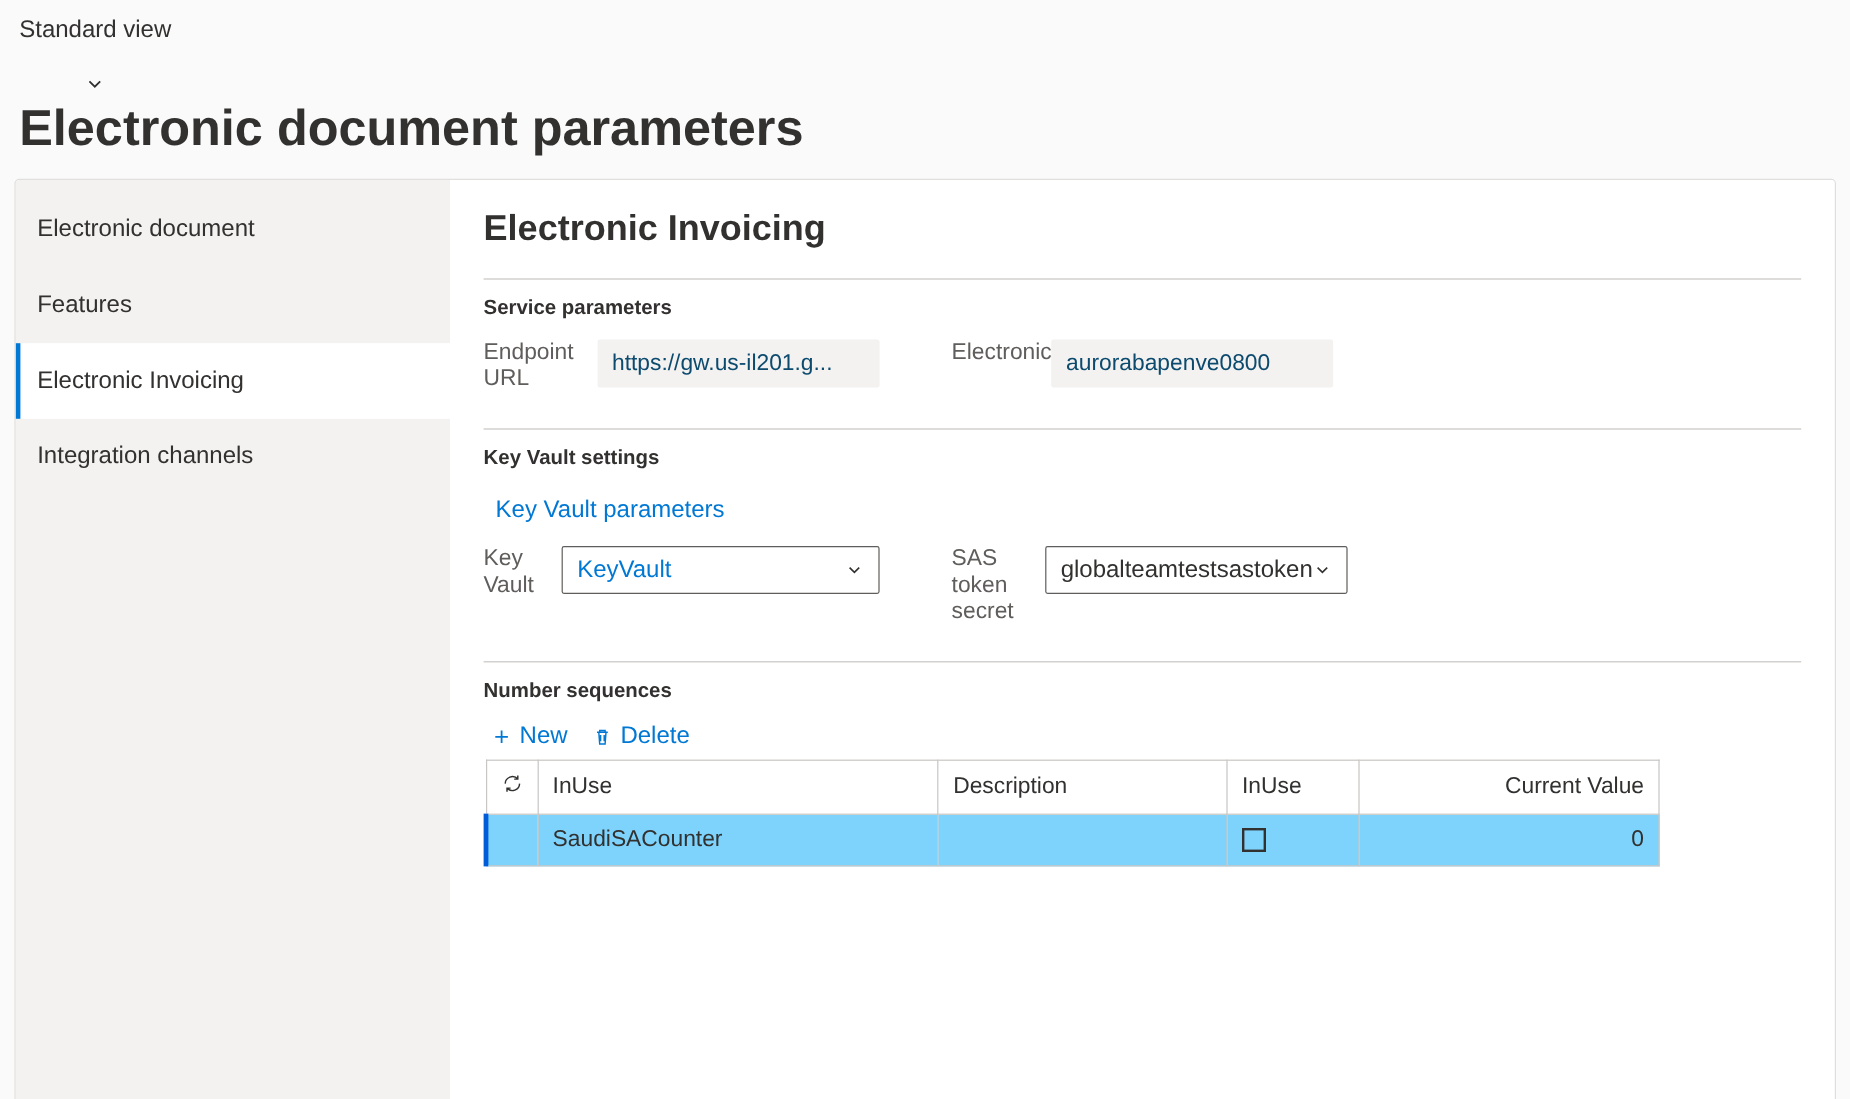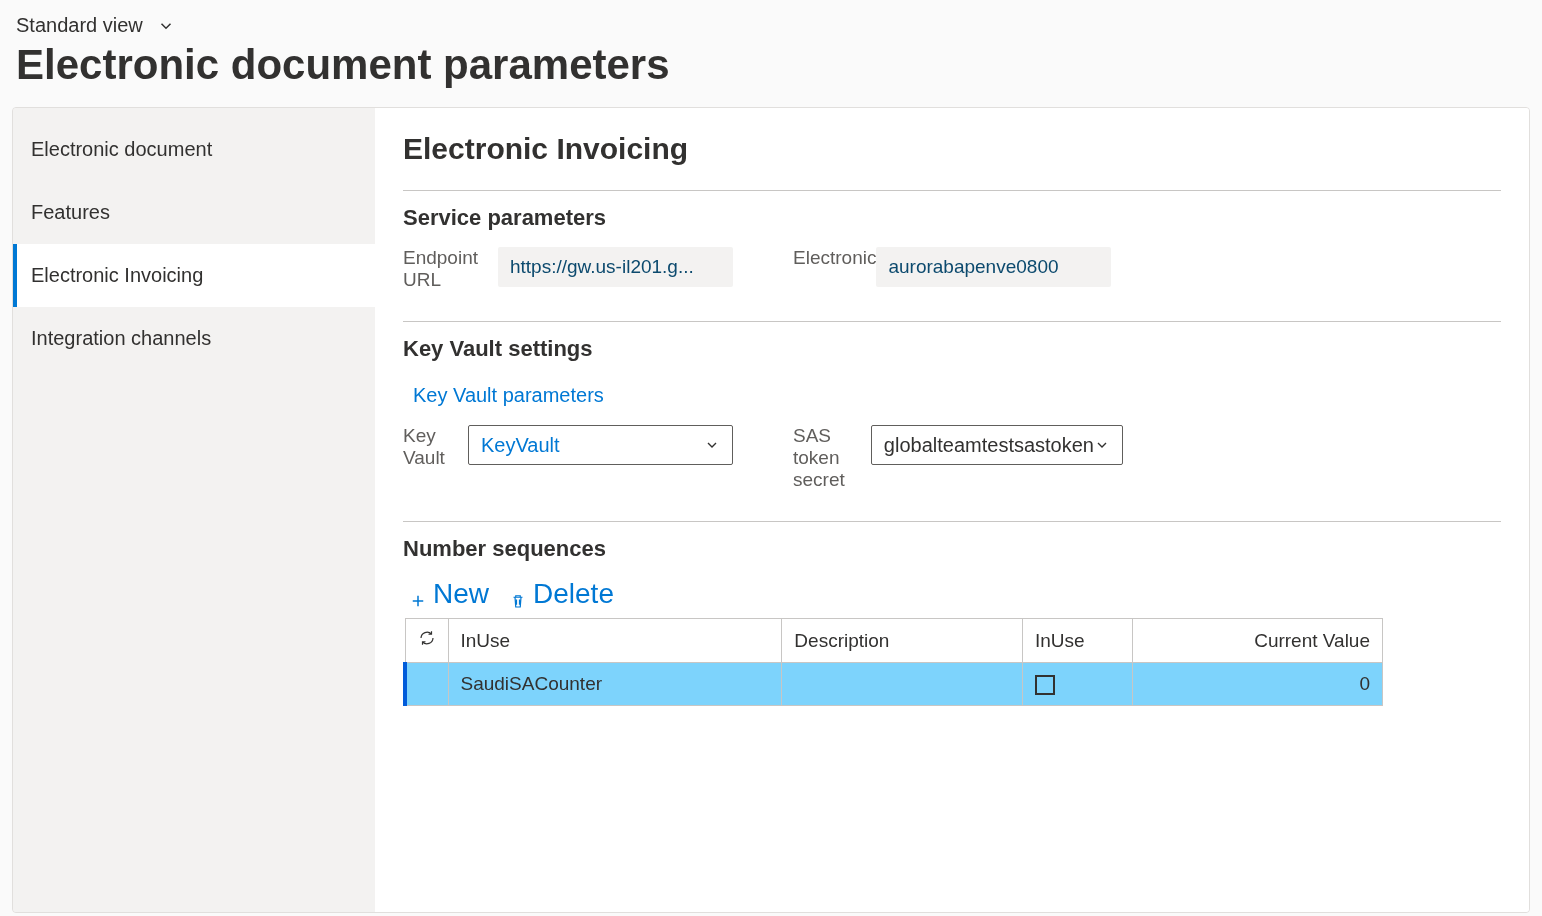--- a/index.html
+++ b/index.html
@@ -13,21 +13,22 @@
 }
 .header {
   padding: 14px 16px 8px 16px;
 }
 .view-selector {
   display: inline-flex;
   align-items: center;
   font-size: 20px;
   color: #323130;
   cursor: pointer;
-  gap: 14px;
+  gap: 24px;
+  flex-direction: column;
 }
 .page-title {
   font-size: 42px;
   font-weight: 600;
   margin-top: 4px;
 }
 .main-area {
   display: flex;
   margin: 10px 12px 4px 12px;
   border: 1px solid #e1dfdd;
@@ -62,21 +63,21 @@
   font-size: 30px;
   font-weight: 600;
   margin-bottom: 24px;
 }
 .section {
   border-top: 1px solid #c8c6c4;
   padding-top: 14px;
   margin-bottom: 24px;
 }
 .section-title {
-  font-size: 22px;
+  font-size: 17px;
   font-weight: 600;
   margin-bottom: 16px;
 }
 .field-row {
   display: flex;
   gap: 60px;
   margin-bottom: 8px;
 }
 .field {
   display: flex;
@@ -118,24 +119,24 @@
   cursor: pointer;
 }
 .select-value-blue { color: #0078d4; }
 .toolbar {
   display: flex;
   gap: 20px;
   margin: 4px 0 8px 6px;
 }
 .toolbar-btn {
   display: inline-flex;
-  align-items: flex-end;
+  align-items: center;
   gap: 6px;
   color: #0078d4;
-  font-size: 28px;
+  font-size: 20px;
   cursor: pointer;
 }
 .table {
   border: 1px solid #c8c6c4;
   border-collapse: collapse;
   width: 980px;
 }
 .table th, .table td {
   border: 1px solid #c8c6c4;
   padding: 10px 12px;

